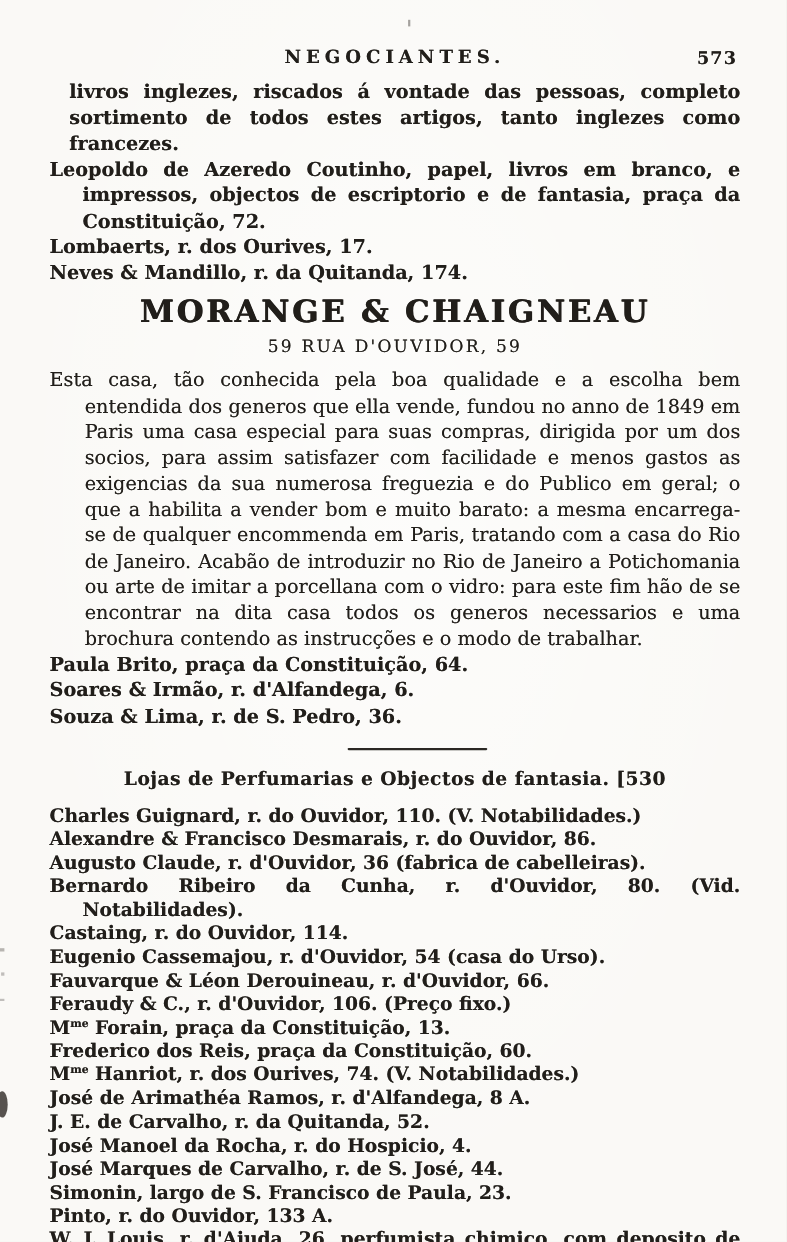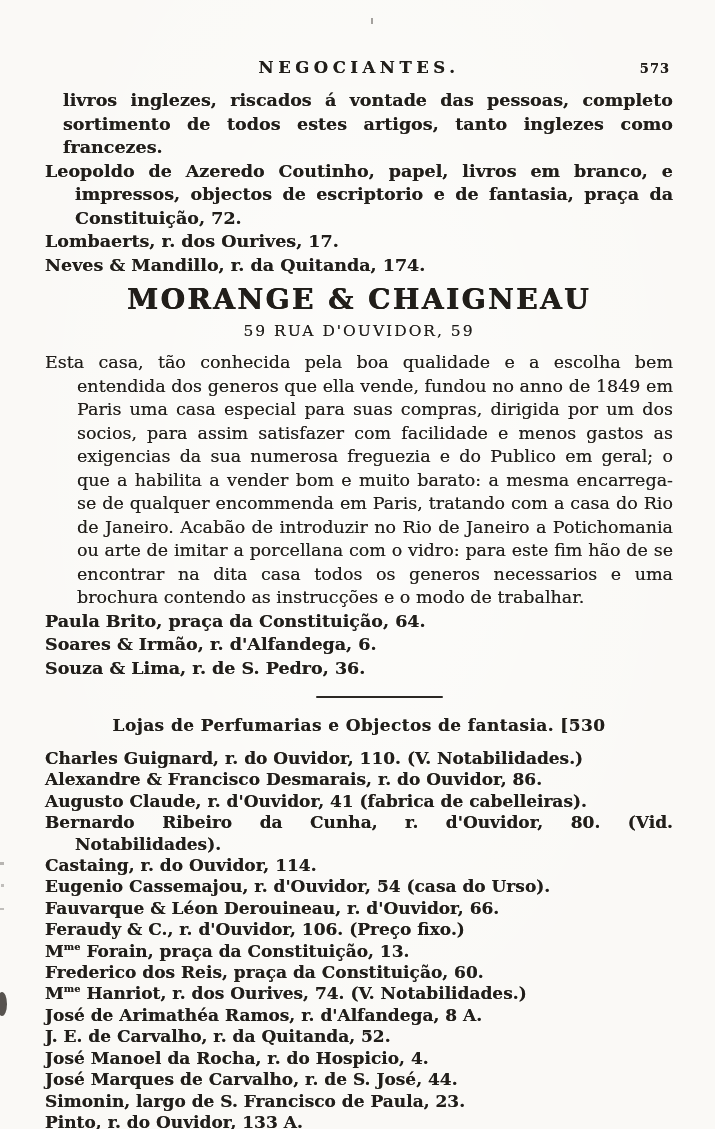--- a/index.html
+++ b/index.html
@@ -8,26 +8,26 @@
   body { background:#e8e7e3; }
   .page {
     position:relative;
     width:715px; height:1129px;
     background:
       radial-gradient(ellipse at 50% 40%, rgba(255,255,255,0.55), rgba(0,0,0,0) 70%),
       var(--paper);
     color:var(--ink);
     font-family:"DejaVu Serif","Liberation Serif",serif;
     font-size:17.5px; line-height:23.5px;
-    padding:56px 42px 0 45px;
+    padding:40px 42px 0 45px;
     text-shadow:0 0 0.5px rgba(33,30,26,0.65);
   }
   .page-header { position:relative; text-align:center; height:24px; margin-bottom:9px; }
   .running-title { display:inline-block; font-weight:bold; font-size:16.5px; letter-spacing:4.5px; }
-  .page-number { position:absolute; right:3px; top:1px; font-weight:bold; font-size:13px; letter-spacing:1px; }
+  .page-number { position:absolute; right:3px; top:1px; font-weight:bold; font-size:16px; letter-spacing:1px; }
 
   .entries .entry {
     text-align:justify;
     padding-left:30px; text-indent:-30px;font-weight:bold;
   }
   .entries .entry.continuation { padding-left:18px; text-indent:0; }
 
   .ad { margin-top:4px; }
   .ad-title {
     text-align:center; font-weight:bold; font-size:28px; line-height:30px;
@@ -91,21 +91,21 @@
       <div class="entry">Souza &amp; Lima, r. de S. Pedro, 36.</div>
     </div>
 
   <div class="divider"></div>
 
   <div class="section-heading">Lojas de Perfumarias e Objectos de fantasia. [530</div>
 
   <div class="entries tight">
       <div class="entry">Charles Guignard, r. do Ouvidor, 110. (V. Notabilidades.)</div>
       <div class="entry">Alexandre &amp; Francisco Desmarais, r. do Ouvidor, 86.</div>
-      <div class="entry">Augusto Claude, r. d'Ouvidor, 41 (fabrica de cabelleiras).</div>
+      <div class="entry">Augusto Claude, r. d'Ouvidor, 36 (fabrica de cabelleiras).</div>
       <div class="entry">Bernardo Ribeiro da Cunha, r. d'Ouvidor, 80. (Vid. Notabilidades).</div>
       <div class="entry">Castaing, r. do Ouvidor, 114.</div>
       <div class="entry">Eugenio Cassemajou, r. d'Ouvidor, 54 (casa do Urso).</div>
       <div class="entry">Fauvarque &amp; Léon Derouineau, r. d'Ouvidor, 66.</div>
       <div class="entry">Feraudy &amp; C., r. d'Ouvidor, 106. (Preço fixo.)</div>
       <div class="entry">M<sup>me</sup> Forain, praça da Constituição, 13.</div>
       <div class="entry">Frederico dos Reis, praça da Constituição, 60.</div>
       <div class="entry">M<sup>me</sup> Hanriot, r. dos Ourives, 74. (V. Notabilidades.)</div>
       <div class="entry">José de Arimathéa Ramos, r. d'Alfandega, 8 A.</div>
       <div class="entry">J. E. de Carvalho, r. da Quitanda, 52.</div>

